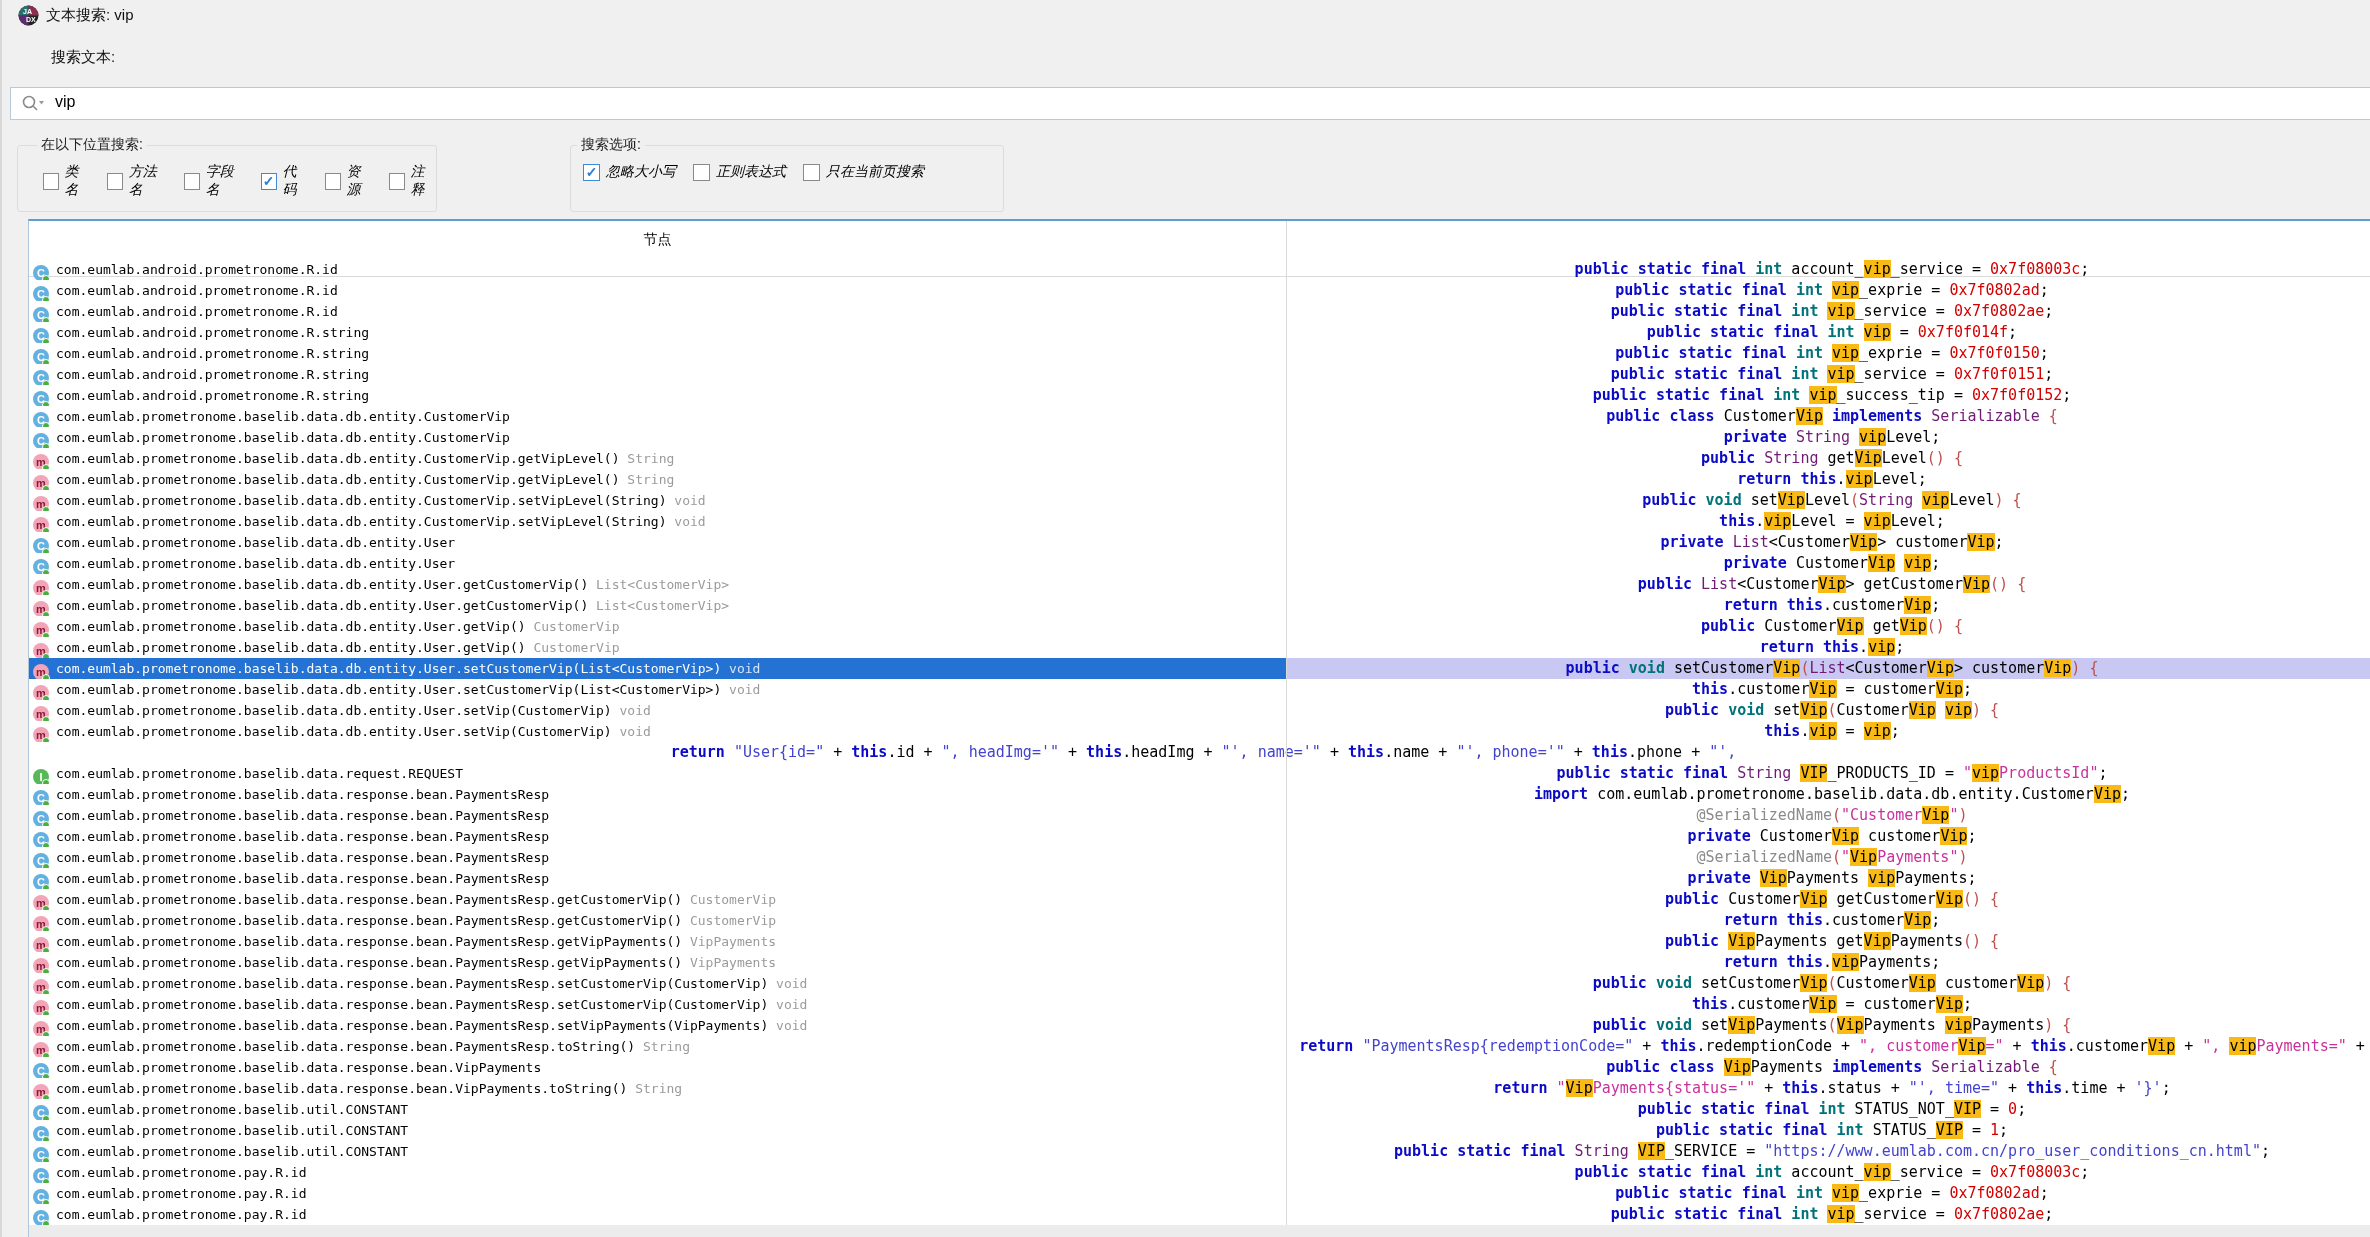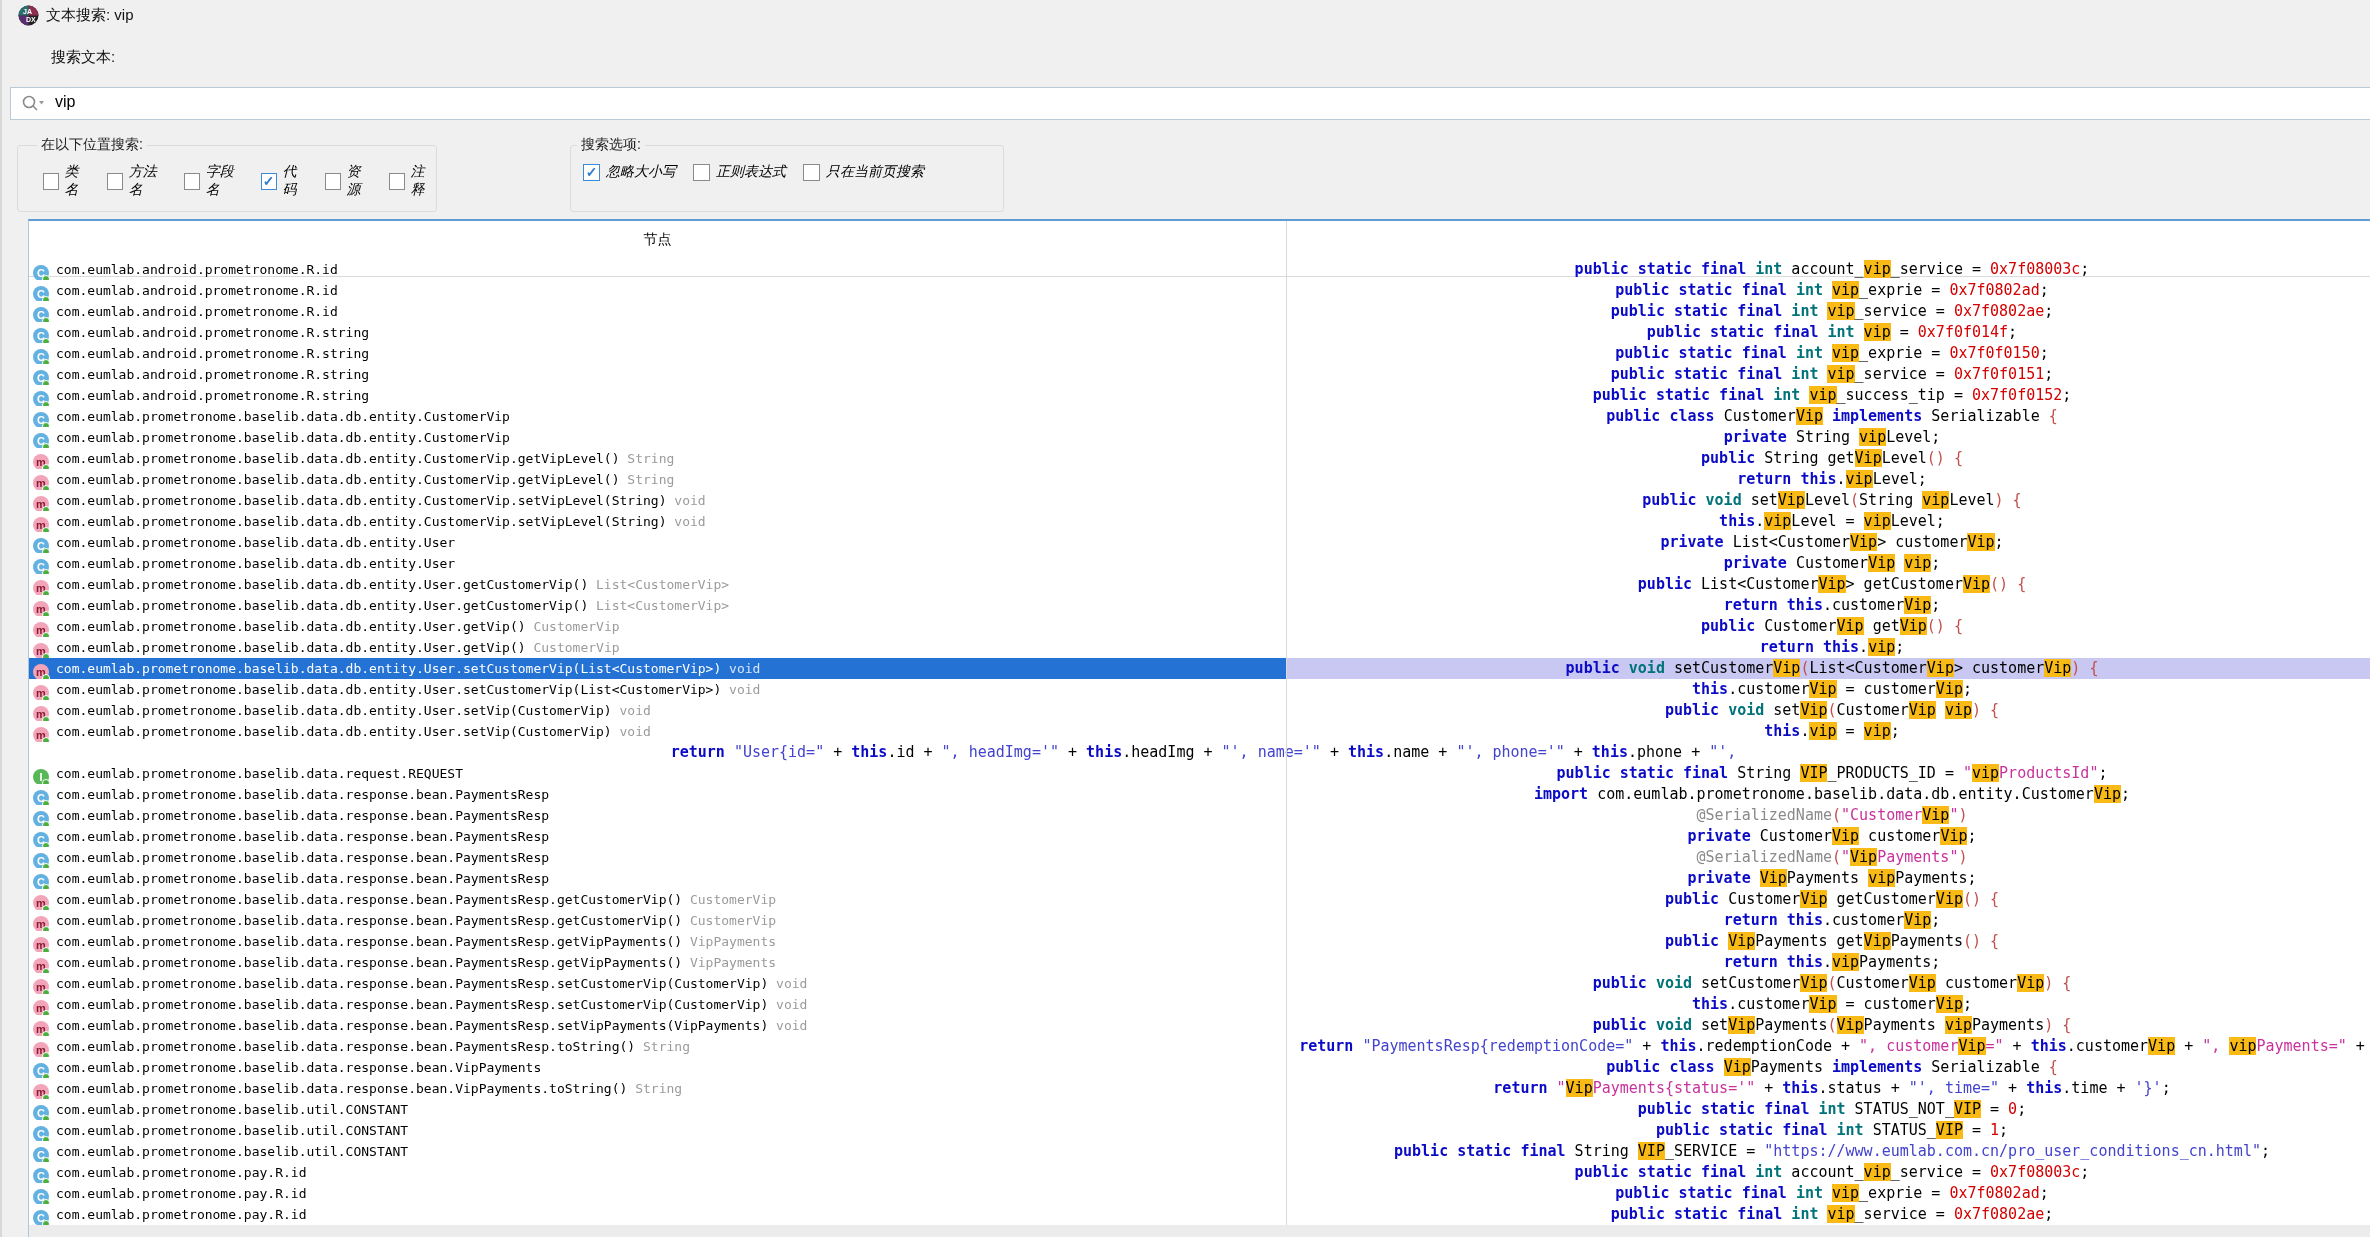--- a/index.html
+++ b/index.html
@@ -61,21 +61,21 @@
     font-size:11px; font-weight:bold; line-height:16px; }
   .nicon.c { background:#63b1e0; color:#fff; }
   .nicon.m { background:#f2a4b8; color:#8b1a33; }
   .nicon.i { background:#58b858; color:#fff; }
   .nicon .dot { position:absolute; left:9px; bottom:-2px; width:8px; height:8px;
     border-radius:50%; background:#4cae3f; border:1px solid #fff; }
   .node-type { color:#9b9b9b; }
 
   .tk-k { color:#0b0bc6; font-weight:bold; }
   .tk-t { color:#00737a; font-weight:bold; }
-  .tk-o { color:#000000; }
+  .tk-o { color:#701a75; }
   .tk-n { color:#d40000; }
   .tk-s { color:#4343cd; }
   .tk-m { color:#c9329c; }
   .tk-a { color:#8a8a8a; }
   .tk-p { color:#c0504d; }
   .tk-d { color:#000; }
   .tk-h { background:#f9ba16; color:#000; }
 </style>
 </head>
 <body>

